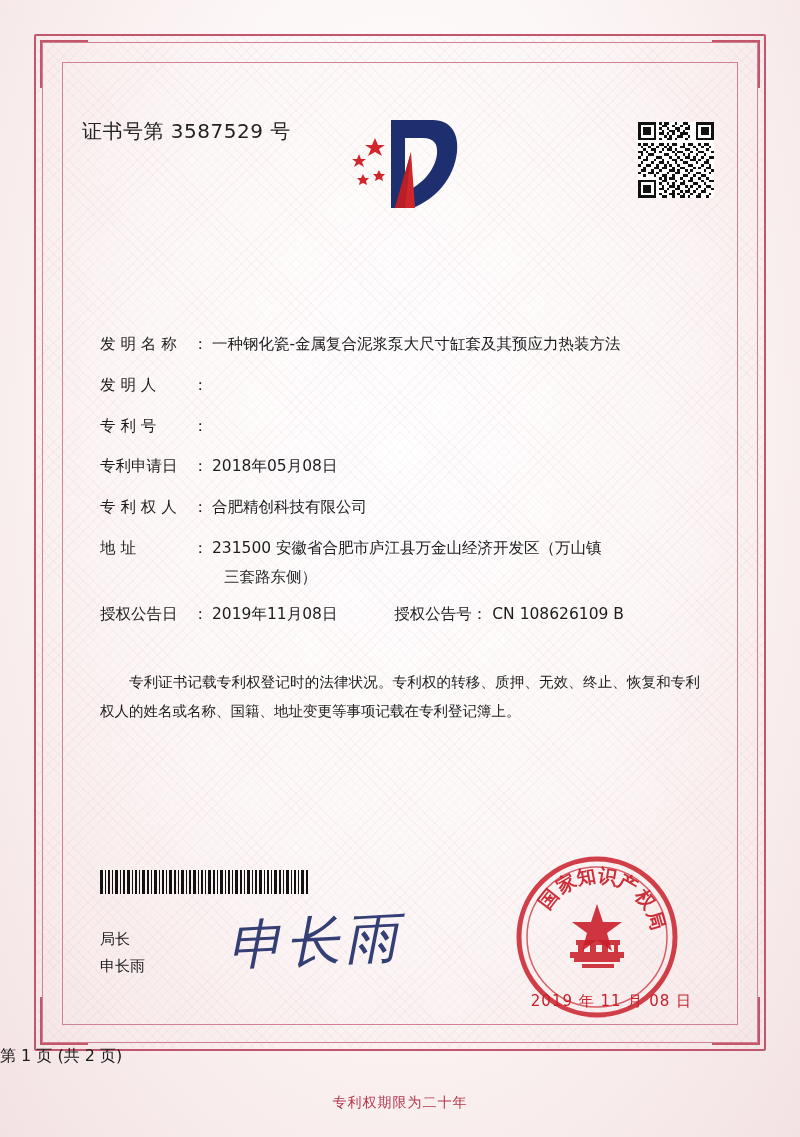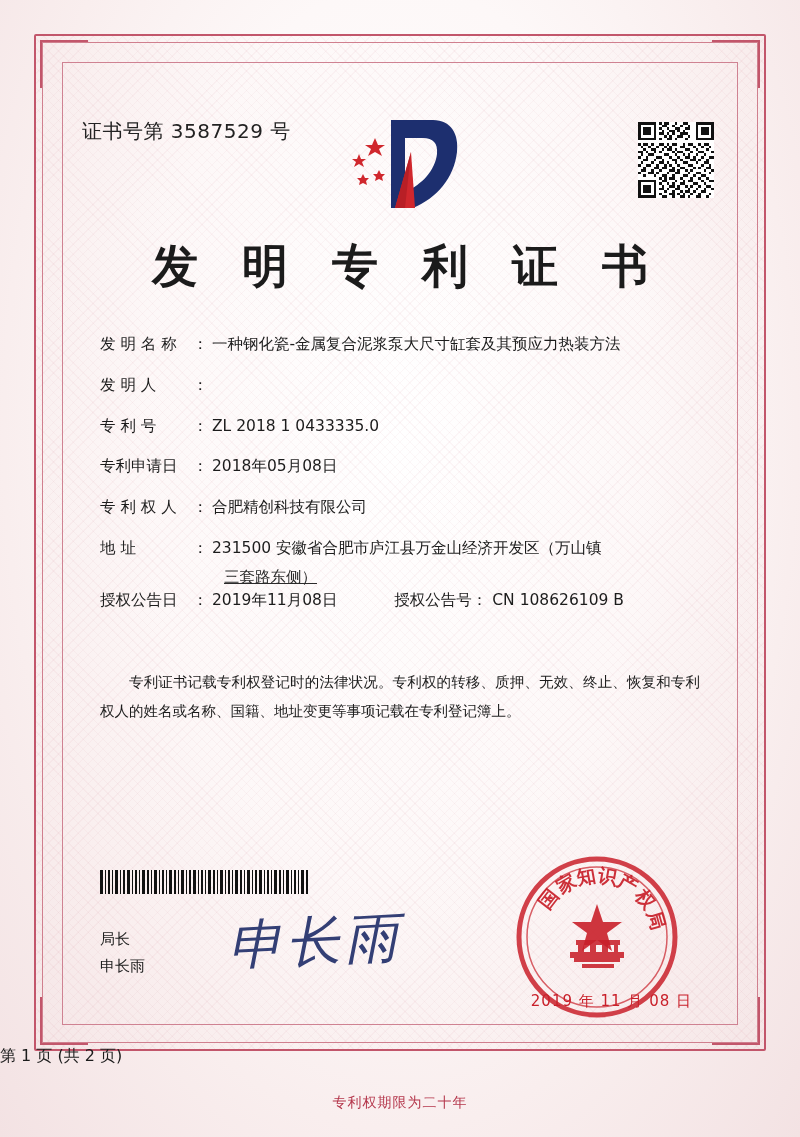--- a/index.html
+++ b/index.html
@@ -119,22 +119,21 @@
     flex: 1 1 auto;
     color: #1c1c1c;
   }
   .row.two .val-b {
     margin-left: 52px;
   }
   .addr-line2 {
     margin-left: 124px;
     font-size: 15.5px;
     margin-top: -10px;
-    margin-bottom: 0;
-    text-decoration: underline;
+    margin-bottom: 14px;
   }
 
   .para {
     position: absolute;
     left: 100px; right: 100px; top: 668px;
     font-size: 14.5px;
     line-height: 2.0;
     text-align: justify;
     color: #1c1c1c;
   }
@@ -430,21 +429,20 @@
       <path d="M60 96 L76 40 L70 96 Z" fill="#b81f26"></path>
       <g fill="#d0272d">
         <polygon points="40,26 43,33 50,33 44,37 47,44 40,40 33,44 36,37 30,33 37,33"></polygon>
         <polygon points="24,42 26,47 31,47 27,50 29,55 24,52 19,55 21,50 17,47 22,47"></polygon>
         <polygon points="28,62 30,66 34,66 31,69 32,73 28,71 24,73 25,69 22,66 26,66"></polygon>
         <polygon points="44,58 46,62 50,62 47,65 48,69 44,67 40,69 41,65 38,62 42,62"></polygon>
       </g>
     </svg>
   </div>
 
-  <div class="title">发 明 专 利 证 书</div>
 
   <div class="fields">
 
     <div class="row">
       <div class="lbl">
         <span>发 明 名 称</span>
           <span class="colon">：</span>
       </div>
       <div class="val">一种钢化瓷-金属复合泥浆泵大尺寸缸套及其预应力热装方法</div>
     </div>
@@ -454,21 +452,20 @@
         <span>发 明 人</span>
           <span class="colon">：</span>
       </div>
     </div>
 
     <div class="row">
       <div class="lbl">
         <span>专 利 号</span>
           <span class="colon">：</span>
       </div>
-      <div class="val">ZL 2018 1 0433335.0</div>
     </div>
 
     <div class="row">
       <div class="lbl">
         <span>专利申请日</span>
           <span class="colon">：</span>
       </div>
       <div class="val">2018年05月08日</div>
     </div>
 

